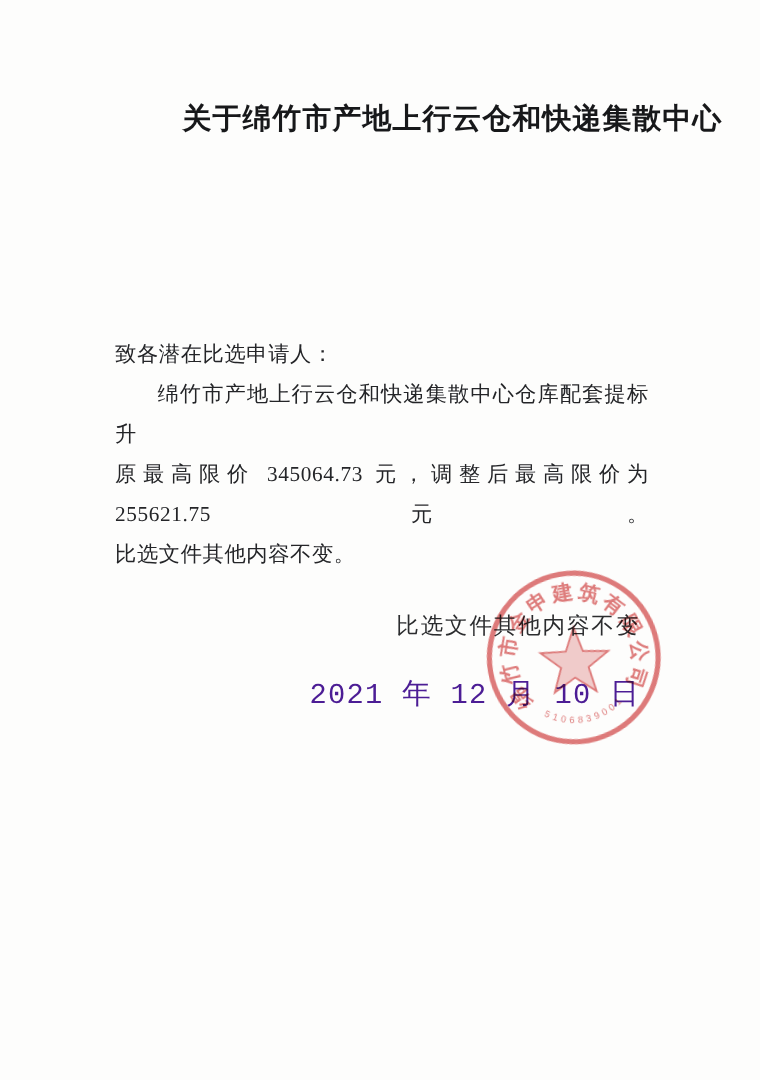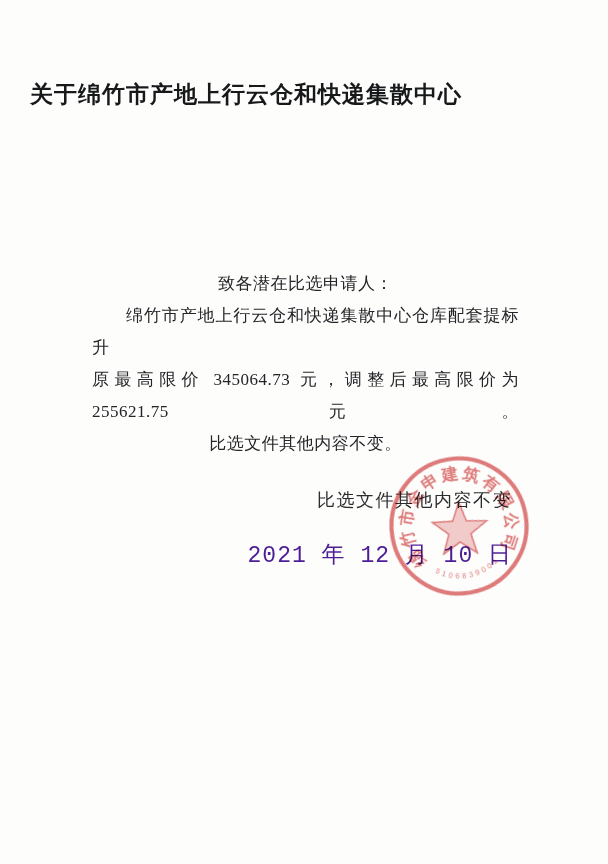--- a/index.html
+++ b/index.html
@@ -9,28 +9,28 @@
   html,body{margin:0;padding:0;}
   body{
     width:608px;height:864px;position:relative;overflow:hidden;
     background:#fdfdfc;
     font-family:"Liberation Serif","DejaVu Serif",serif;
     color:var(--ink-color);
   }
   .page{position:absolute;inset:0;}
   .title{
     position:absolute;top:72px;left:30px;right:30px;
-    text-align:left;font-weight:bold;font-size:23px;line-height:45px;
+    text-align:right;font-weight:bold;font-size:23px;line-height:45px;
     letter-spacing:1px;color:#17181a;
   }
   .body-block{
     position:absolute;top:268px;left:92px;width:427px;
     font-size:17px;line-height:32px;color:#242528;letter-spacing:0.5px;
   }
-  .bline{min-height:32px;text-align:center;}
+  .bline{min-height:32px;}
   .j{text-align:justify;text-align-last:justify;}
   .indent{text-indent:2em;}
   .sig-company{
     position:absolute;top:489px;right:96px;
     font-size:18px;letter-spacing:1.5px;color:#2b2c2e;line-height:22px;
   }
   .sig-date{
     position:absolute;top:545px;right:96px;
     font-size:23px;letter-spacing:1px;color:#4c1d95;line-height:22px;font-family:Liberation Mono, monospace;
   }

